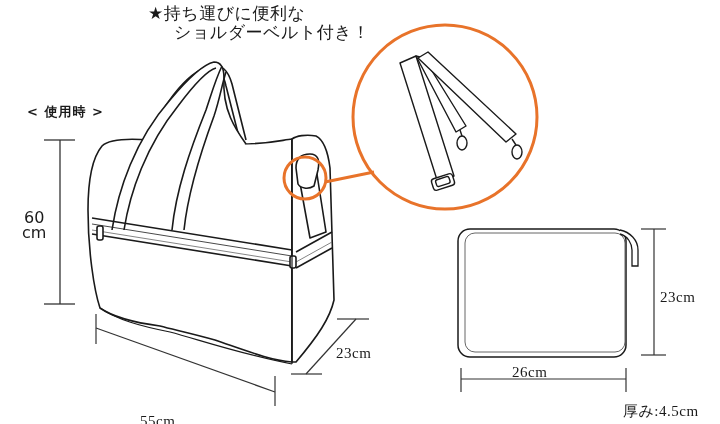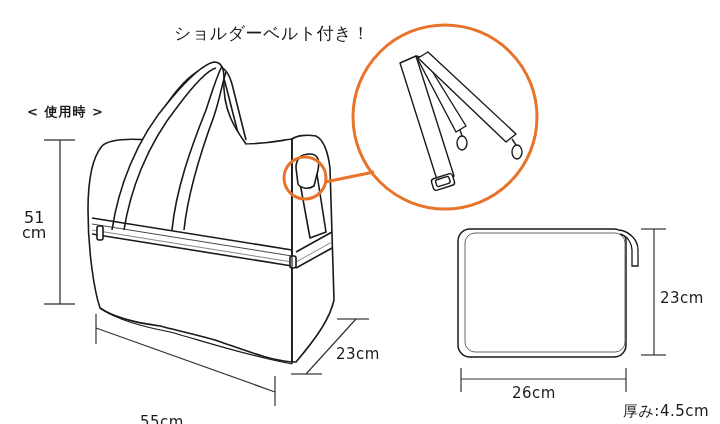--- a/index.html
+++ b/index.html
@@ -1,34 +1,35 @@
 <!DOCTYPE html>
 <html><head>
   <meta charset="utf-8">
   <style>
     html, body { margin: 0; padding: 0; background: #ffffff; }
     body { width: 720px; height: 424px; position: relative; overflow: hidden;
            font-family: "DejaVu Sans", "Liberation Sans", sans-serif; color: #1a1a1a; }
     .abs { position: absolute; white-space: nowrap; }
     .headline { left: 148px; top: 4px; font-size: 17px; line-height: 19px; letter-spacing: 0.5px; }
-    .headline .l2 { display: block; padding-left: 26px; margin-top: 20px; }
+    .headline .l2 { display: block; padding-left: 26px; }
     .label-use { left: 27px; top: 103px; font-size: 13px; font-weight: bold; letter-spacing: 1px; }
-    .dim { font-size: 15px; letter-spacing: 0.5px; }
+    .dim { font-size: 15px; letter-spacing: 0.5px; font-family: Liberation Serif, serif; }
     .h34 { left: 22px; top: 210px; font-size: 16px; line-height: 15px; text-align: center; }
     .w55 { left: 140px; top: 369px; margin-top: 44px; }
     .d23 { left: 336px; top: 345px; }
     .p23 { left: 660px; top: 289px; }
-    .p26 { left: 512px; top: 384px; }
+    .p26 { left: 512px; top: 364px; }
     .thick { left: 623px; top: 402px; }
     svg.art { position: absolute; left: 0; top: 0; }
   </style>
 </head>
 <body>
 
 <div class="abs headline">
+  <span>★持ち運びに便利な</span>
   <span class="l2">ショルダーベルト付き！</span>
 </div>
 
 <div class="abs label-use">&lt; 使用時 &gt;</div>
 
 <svg class="art" width="720" height="424" viewBox="0 0 720 424">
 
   <g stroke="#333" stroke-width="1.3" fill="none">
     <line x1="44" y1="140" x2="75" y2="140"></line>
     <line x1="60" y1="140" x2="60" y2="304"></line>
@@ -115,20 +116,20 @@
     <line x1="641" y1="355" x2="666" y2="355"></line>
   </g>
   <g stroke="#333" stroke-width="1.2">
     <line x1="461" y1="368" x2="461" y2="392"></line>
     <line x1="461" y1="379" x2="626" y2="379"></line>
     <line x1="626" y1="368" x2="626" y2="392"></line>
   </g>
 </svg>
 
 <div class="abs h34">
-  <div>51</div>
+  <div>60</div>
   <div>cm</div>
 </div>
 <div class="abs dim w55">55cm</div>
 <div class="abs dim d23">23cm</div>
 <div class="abs dim p23">23cm</div>
 <div class="abs dim p26">26cm</div>
 <div class="abs dim thick">厚み:4.5cm</div>
 
 </body></html>

